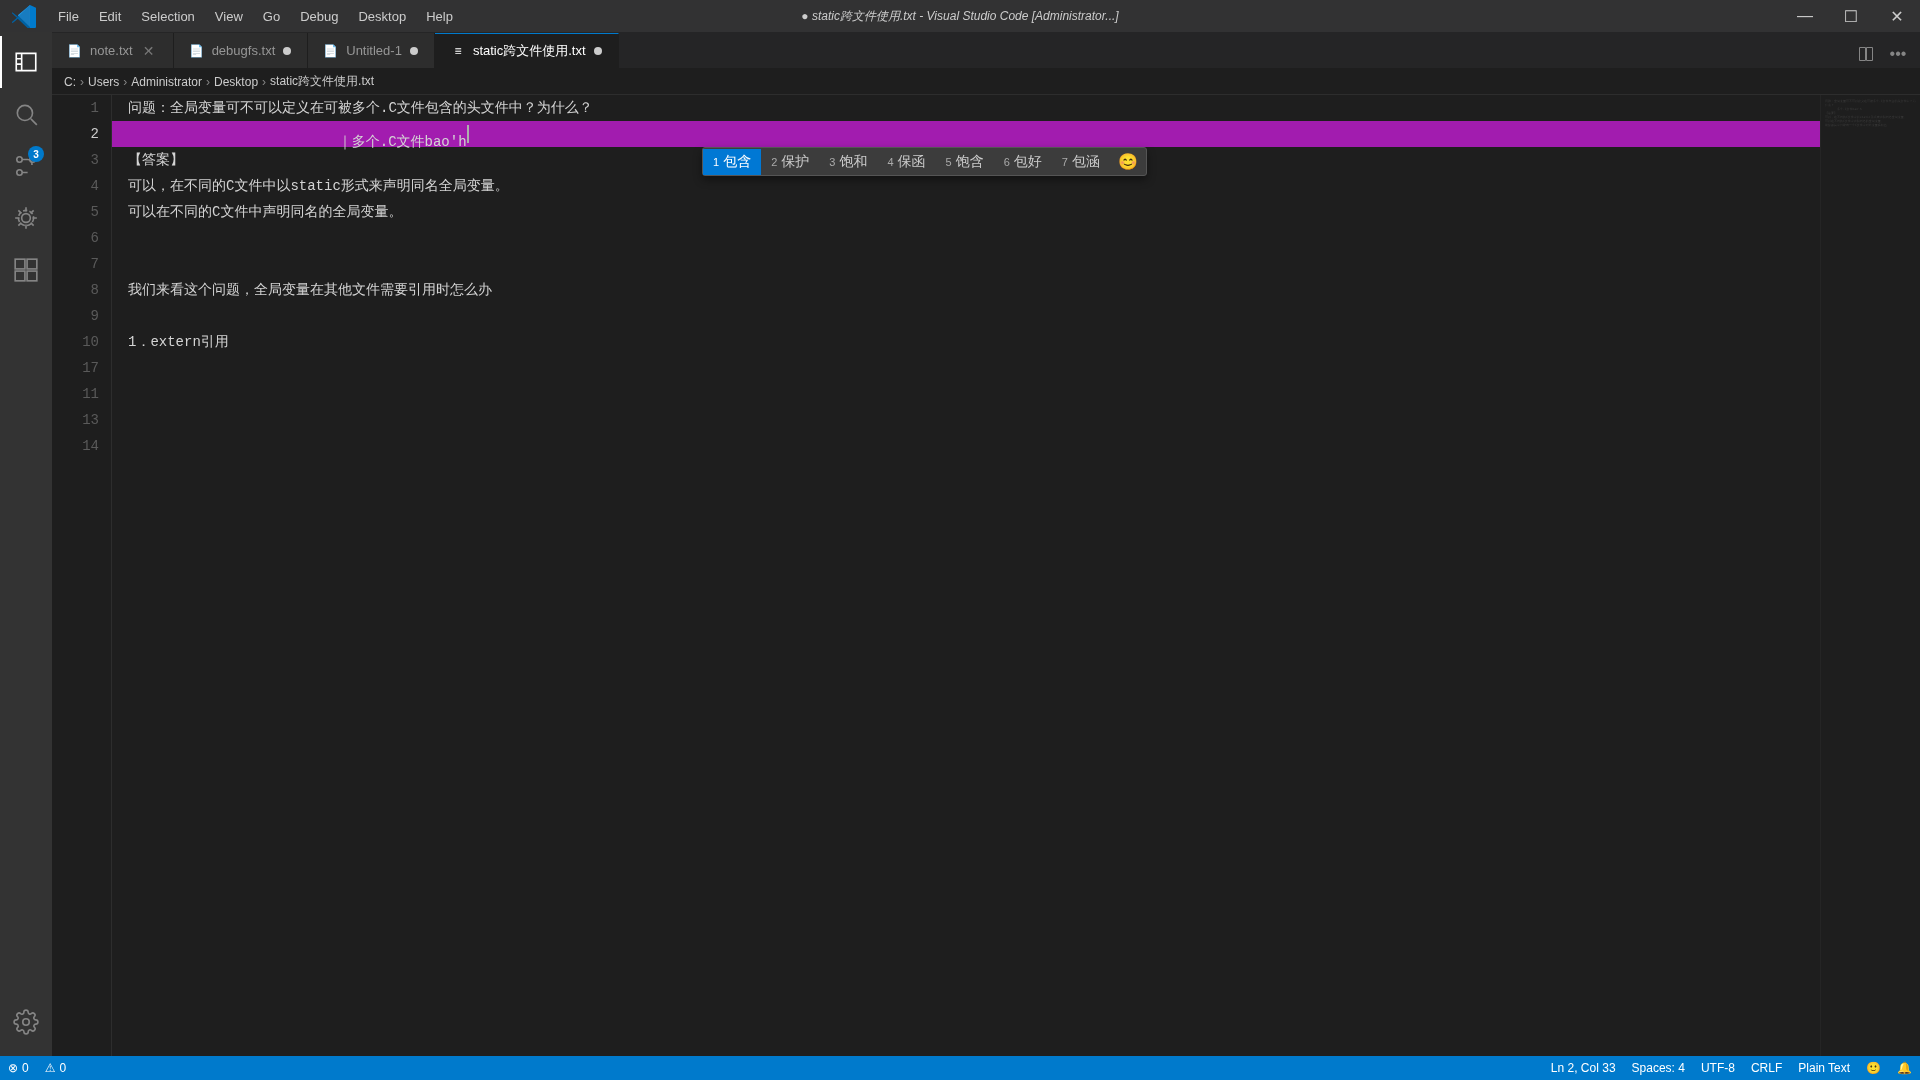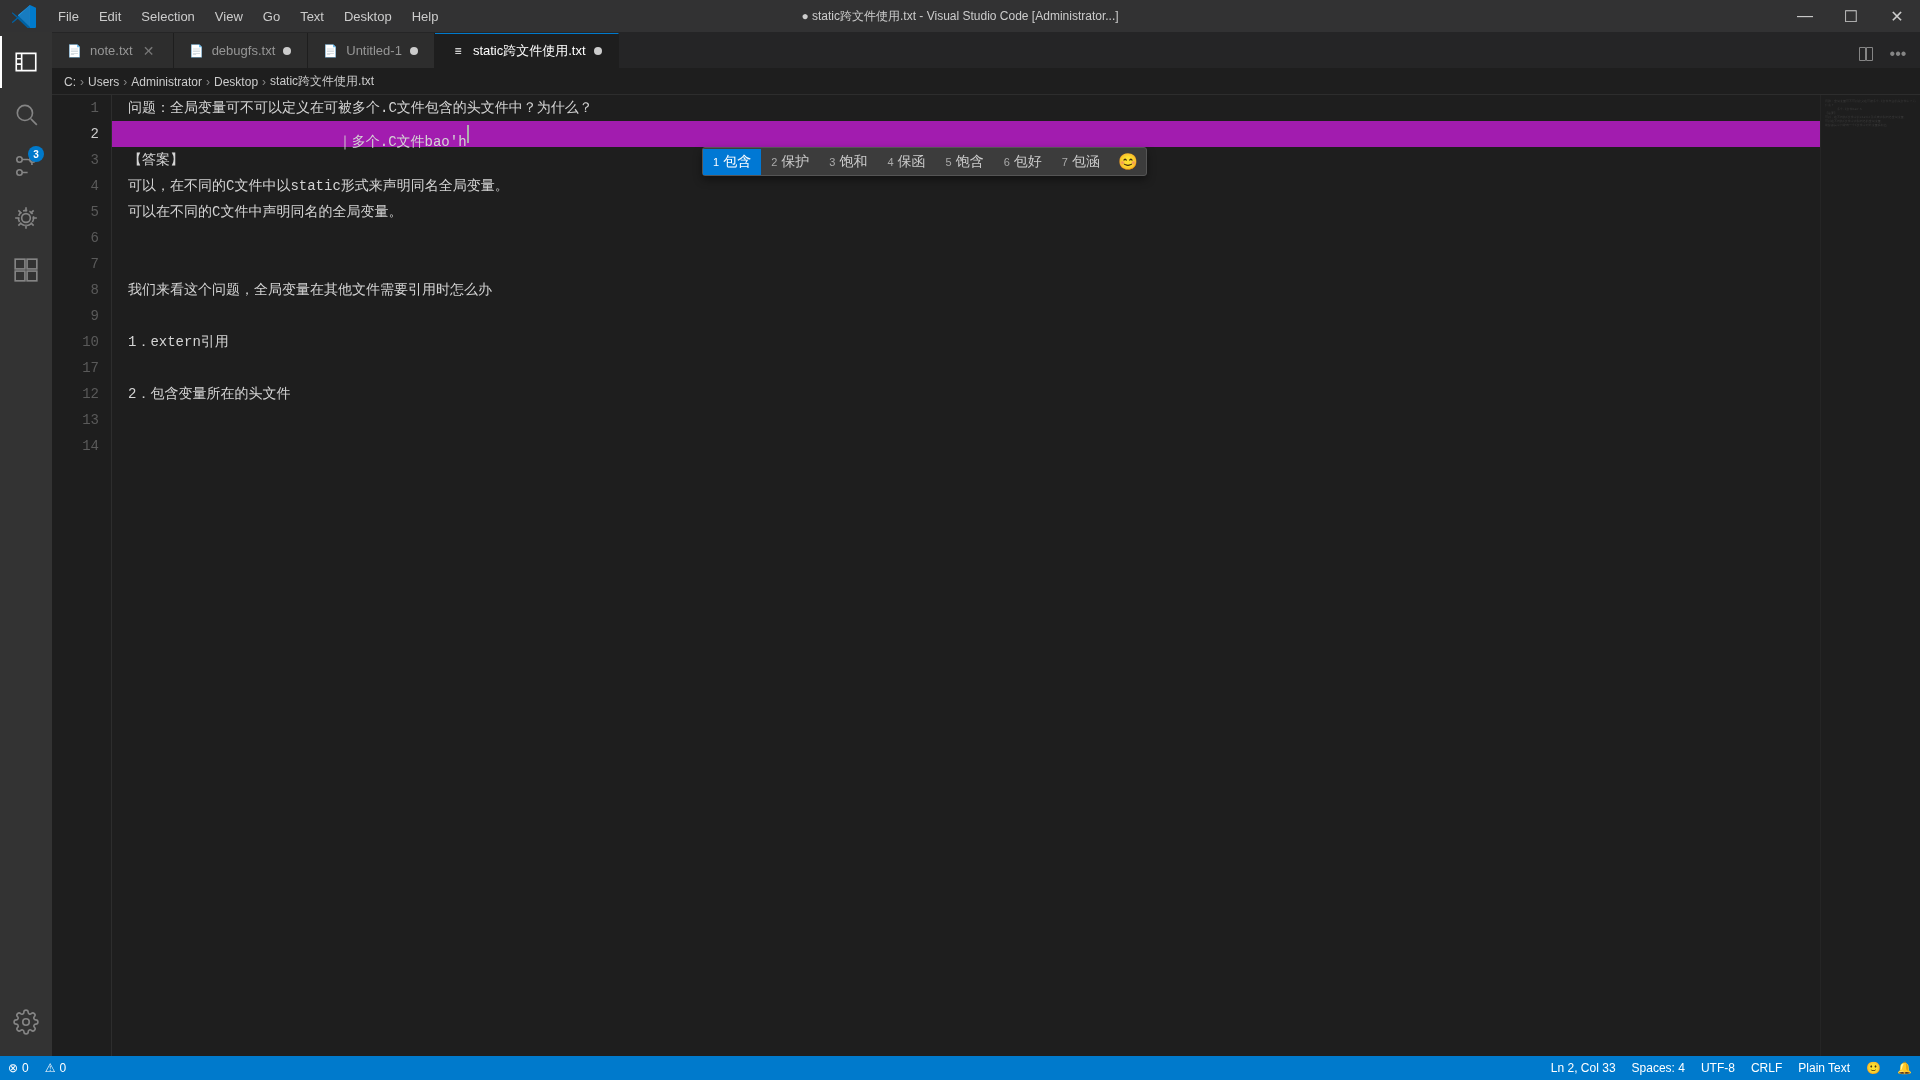--- a/index.html
+++ b/index.html
@@ -48,20 +48,21 @@
       color: #cccccc;
       cursor: pointer;
     }
     .title-bar-title {
       position: absolute;
       left: 50%;
       transform: translateX(-50%);
       font-size: 12px;
       color: #cccccc;
       white-space: nowrap;
+      font-style: italic;
     }
     .title-bar-controls {
       display: flex;
       align-items: center;
     }
     .title-bar-btn {
       width: 46px;
       height: 32px;
       display: flex;
       align-items: center;
@@ -384,21 +385,21 @@
         <path d="M74.9 95.4L24.2 47.2 74.9 4.6v90.8z" fill="#1f9cf0"></path>
         <path d="M74.9 4.6L24.2 52.8 1.5 34.1 0 38.5l20.5 18.5L0 75.5l1.5 4.4 22.7-18.8 50.7 48.2v-90.8z" fill="rgba(0,0,0,0.2)"></path>
       </svg>
     </div>
     <div class="title-bar-menus">
       <div class="title-bar-menu-item">File</div>
       <div class="title-bar-menu-item">Edit</div>
       <div class="title-bar-menu-item">Selection</div>
       <div class="title-bar-menu-item">View</div>
       <div class="title-bar-menu-item">Go</div>
-      <div class="title-bar-menu-item">Text</div>
+      <div class="title-bar-menu-item">Debug</div>
       <div class="title-bar-menu-item">Desktop</div>
       <div class="title-bar-menu-item">Help</div>
     </div>
   </div>
   <div class="title-bar-title">● static跨文件使用.txt - Visual Studio Code [Administrator...]</div>
   <div class="title-bar-controls">
     <div class="title-bar-btn">—</div>
     <div class="title-bar-btn">☐</div>
     <div class="title-bar-btn close">✕</div>
   </div>
@@ -506,40 +507,39 @@
         <div class="line-number active">2</div>
         <div class="line-number">3</div>
         <div class="line-number">4</div>
         <div class="line-number">5</div>
         <div class="line-number">6</div>
         <div class="line-number">7</div>
         <div class="line-number">8</div>
         <div class="line-number">9</div>
         <div class="line-number">10</div>
         <div class="line-number">17</div>
-        <div class="line-number">12</div>
+        <div class="line-number">11</div>
         <div class="line-number">13</div>
         <div class="line-number">14</div>
       </div>
 
       <div class="editor-lines">
         <div class="editor-line">问题：全局变量可不可以定义在可被多个.C文件包含的头文件中？为什么？</div>
         <div class="editor-line current-line">
           　　　　　　　　　｜多个.C文件bao'h<span class="cursor"></span>
         </div>
         <div class="editor-line">【答案】</div>
         <div class="editor-line">可以，在不同的C文件中以static形式来声明同名全局变量。</div>
         <div class="editor-line">可以在不同的C文件中声明同名的全局变量。</div>
         <div class="editor-line"></div>
         <div class="editor-line"></div>
         <div class="editor-line">我们来看这个问题，全局变量在其他文件需要引用时怎么办</div>
         <div class="editor-line"></div>
         <div class="editor-line">1．extern引用</div>
         <div class="editor-line"></div>
-        <div class="editor-line">2．包含变量所在的头文件</div>
         <div class="editor-line"></div>
 
         <div class="ime-popup">
           <div class="ime-item selected">
             <span class="ime-item-num">1</span>
             <span>包含</span>
           </div>
           <div class="ime-item">
             <span class="ime-item-num">2</span>
             <span>保护</span>

